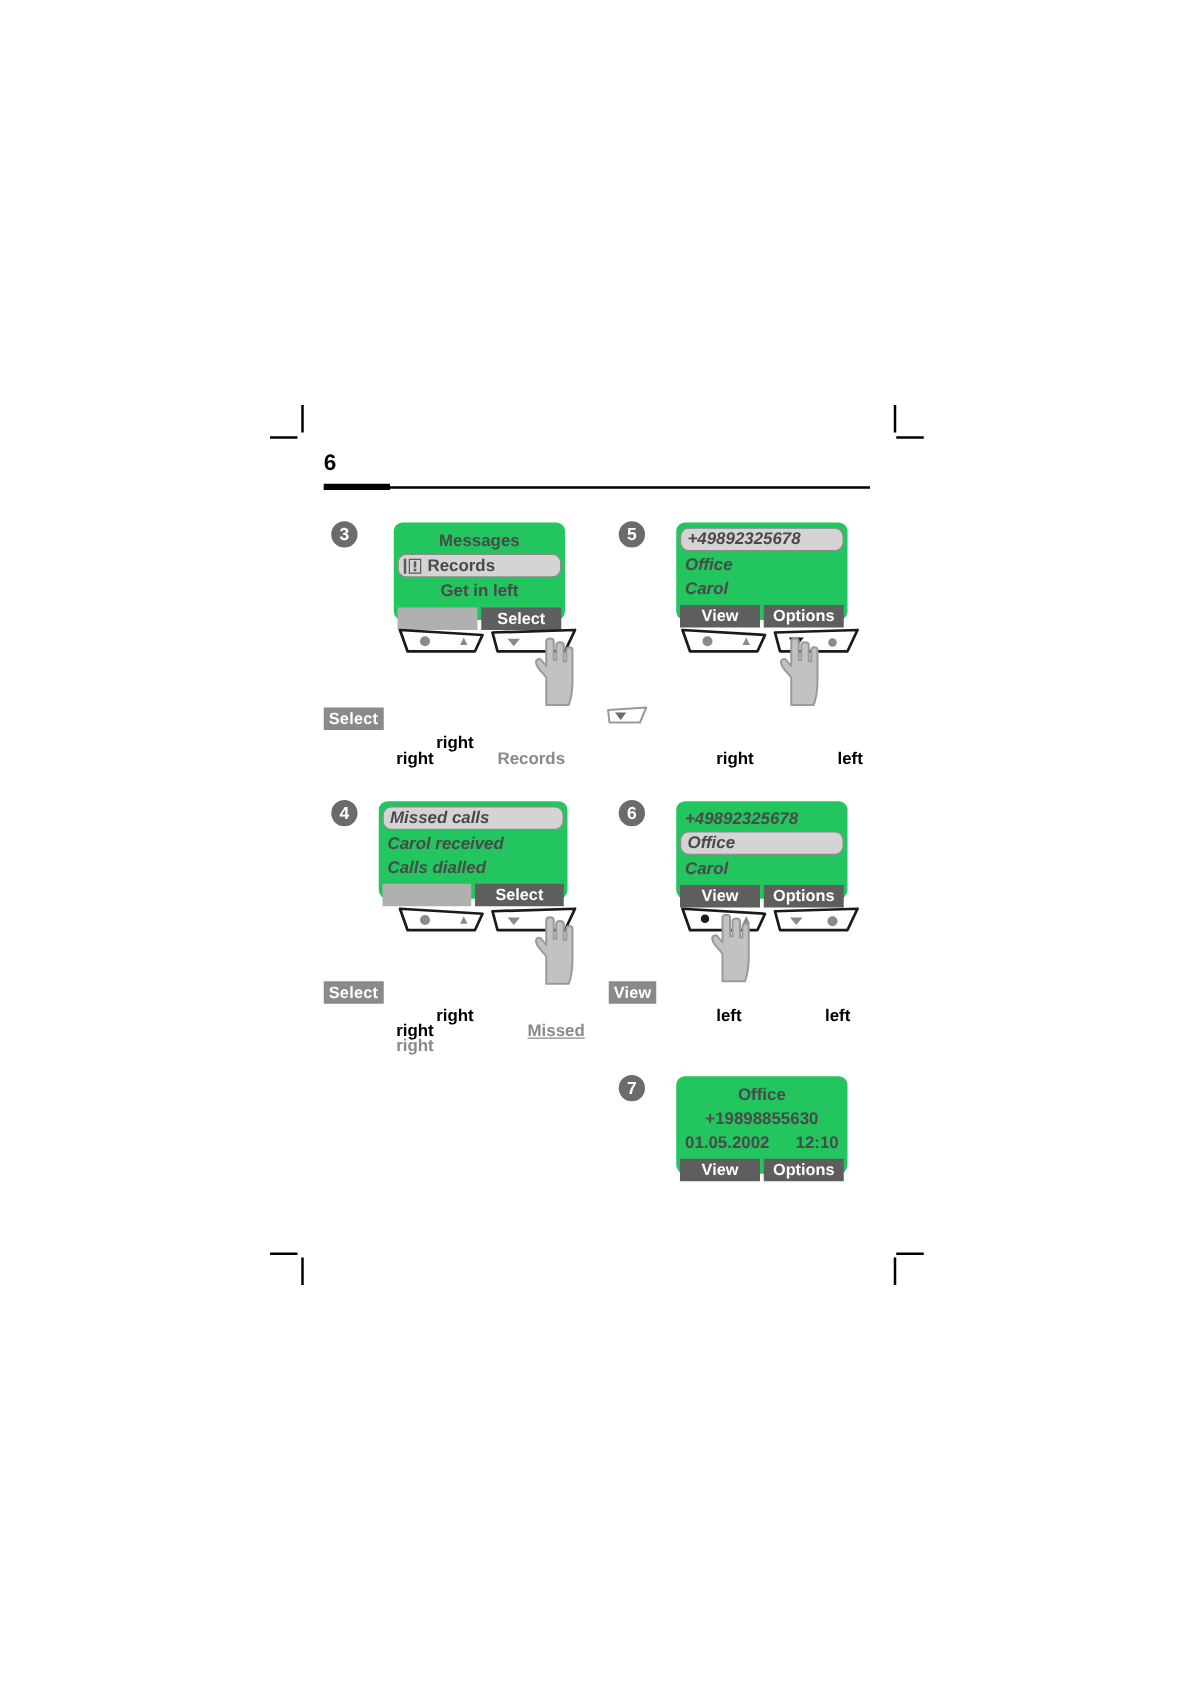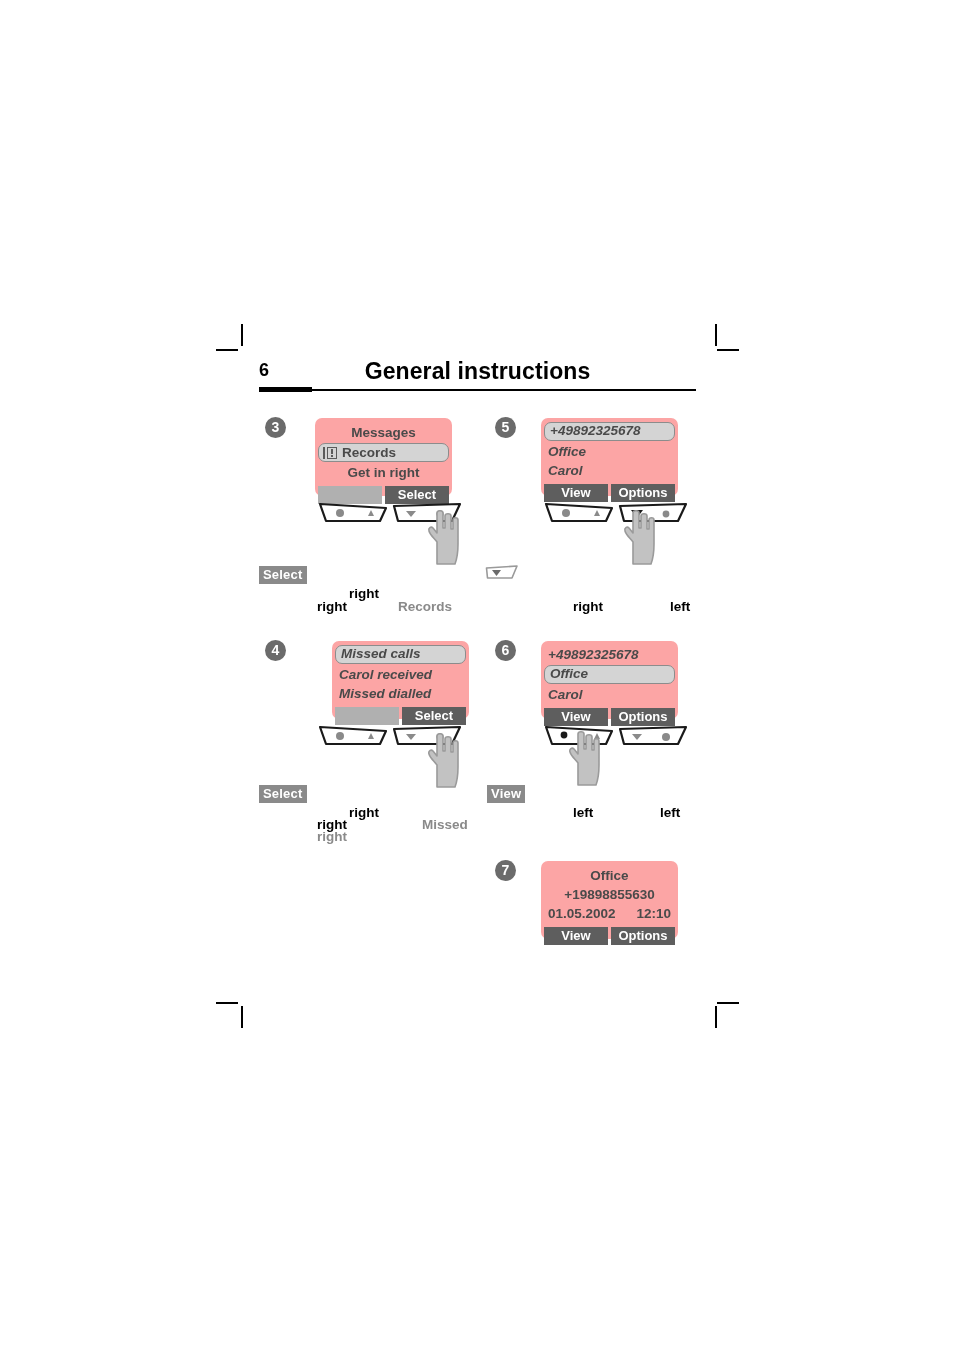--- a/index.html
+++ b/index.html
@@ -88,21 +88,21 @@
     font-size: 14px;
     font-weight: bold;
     line-height: 21px;
     text-align: center;
     box-shadow: 0 0 0 1.5px #ffffff;
   }
 
   
   .screen {
     position: absolute;
-    background: #fca5a5;
+    background: #22c55e;
     border-radius: 7px;
     padding: 0;
     box-sizing: border-box;
   }
   .scr-line {
     height: 19px;
     line-height: 19px;
     font-size: 13.5px;
     color: #4a4a4a;
     font-weight: bold;
@@ -236,41 +236,40 @@
 
   <div class="crop h cm-tl-h"></div>
   <div class="crop v cm-tl-v"></div>
   <div class="crop h cm-tr-h"></div>
   <div class="crop v cm-tr-v"></div>
   <div class="crop h cm-bl-h"></div>
   <div class="crop v cm-bl-v"></div>
   <div class="crop h cm-br-h"></div>
   <div class="crop v cm-br-v"></div>
 
-  <div class="hdr-title">General instructions</div>
   <div class="hdr-pageno">6</div>
   <div class="hdr-rule-thick"></div>
   <div class="hdr-rule-thin"></div>
 
   <div class="step">
     <div class="step-badge" style="left:265px;top:417px;">3</div>
 
     <div class="screen" style="left:315px;top:418px;width:137px;height:78px;">
       <div style="padding:5px 0 0 0;">
         <div class="scr-line center">Messages</div>
         <div class="scr-line sel icon-row" style="margin:1px 3px;">
           <span class="rec-icon">
             <span class="bar"></span>
               <span class="box"></span>
               <span class="inner"></span>
               <span class="dot"></span>
           </span>
           <span>Records</span>
         </div>
-        <div class="scr-line center">Get in right</div>
+        <div class="scr-line center">Get in left</div>
         <div class="softkeys" style="margin:4px 3px 0 3px;">
           <div class="sk empty"></div>
           <div class="sk">Select</div>
         </div>
       </div>
     </div>
 
     <div class="keys" style="left:318px;top:500px;">
       <div class="key left">
         <svg width="70" height="24" viewBox="0 0 70 24">
@@ -296,25 +295,25 @@
 
     <div class="cap chip" style="left:259px;top:566px;">Select</div>
     <div class="cap" style="left:349px;top:586px;">right</div>
     <div class="cap" style="left:317px;top:599px;">right</div>
     <div class="cap gray" style="left:398px;top:599px;">Records</div>
   </div>
 
   <div class="step">
     <div class="step-badge" style="left:265px;top:640px;">4</div>
 
-    <div class="screen" style="left:332px;top:641px;width:137px;height:78px;">
+    <div class="screen" style="left:303px;top:641px;width:151px;height:78px;">
       <div style="padding:4px 0 0 0;">
         <div class="scr-line sel pad" style="margin:0 3px;">Missed calls</div>
         <div class="scr-line pad" style="margin-top:1px;">Carol received</div>
-        <div class="scr-line pad">Missed dialled</div>
+        <div class="scr-line pad">Calls dialled</div>
         <div class="softkeys" style="margin:4px 3px 0 3px;">
           <div class="sk empty"></div>
           <div class="sk">Select</div>
         </div>
       </div>
     </div>
 
     <div class="keys" style="left:318px;top:723px;">
       <div class="key left">
         <svg width="70" height="24" viewBox="0 0 70 24">
@@ -334,21 +333,21 @@
 
     <div class="hand" style="left:421px;top:731px;">
       <svg width="42" height="58" viewBox="0 0 42 58">
         <path d="M16 56 L16 34 C13 30 9 27 8 23 C7 20 10 18 12 20 L16 25 L16 5 C16 2 22 2 22 5 L22 20 L24 20 L24 8 C24 5 30 5 30 8 L30 21 L32 21 L32 12 C32 9 37 9 37 12 L37 36 C37 48 34 56 34 56 Z" fill="#c2c2c2" stroke="#9a9a9a" stroke-width="1.6" stroke-linejoin="round"></path>
       </svg>
     </div>
 
     <div class="cap chip" style="left:259px;top:785px;">Select</div>
     <div class="cap" style="left:349px;top:805px;">right</div>
     <div class="cap" style="left:317px;top:817px;">right</div>
-    <div class="cap gray" style="left:422px;top:817px;">Missed</div>
+    <div class="cap gray" style="left:422px;top:817px;text-decoration:underline;">Missed</div>
     <div class="cap gray" style="left:317px;top:829px;">right</div>
   </div>
 
   <div class="step">
     <div class="step-badge" style="left:495px;top:417px;">5</div>
 
     <div class="screen" style="left:541px;top:418px;width:137px;height:78px;">
       <div style="padding:4px 0 0 0;">
         <div class="scr-line sel pad" style="margin:0 3px;">+49892325678</div>
         <div class="scr-line pad" style="margin-top:1px;">Office</div>

